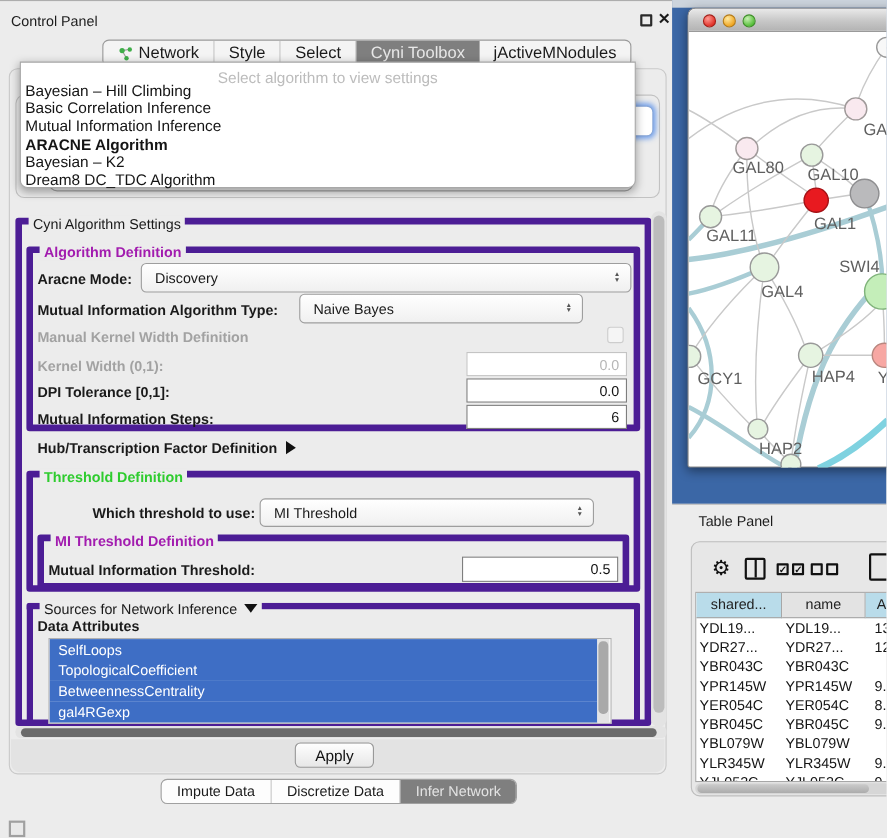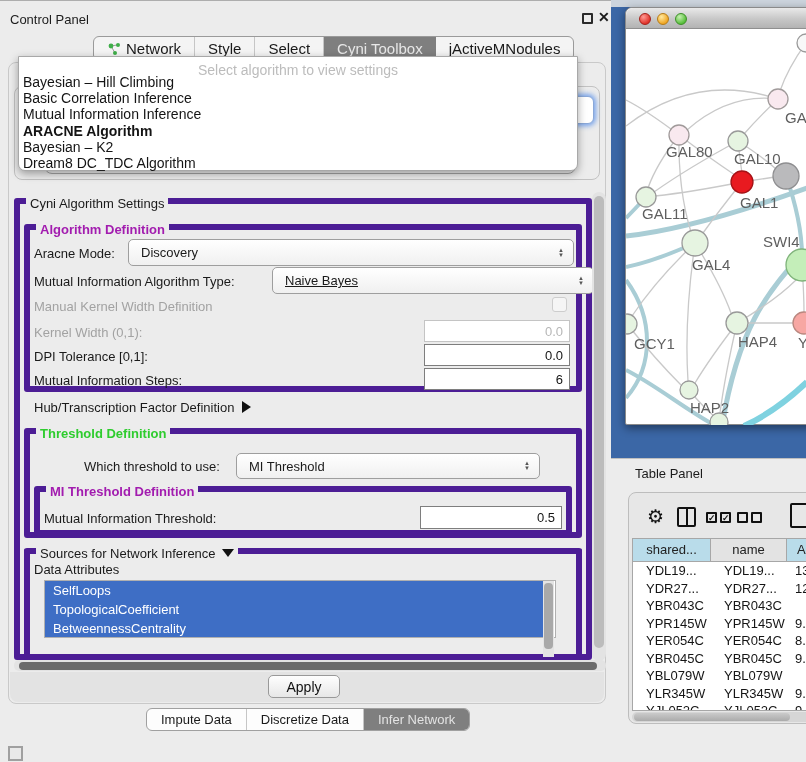--- a/index.html
+++ b/index.html
@@ -27,31 +27,31 @@
   #algo-popup { left:18px; top:56px; width:560px; height:115px; background:#fff; border:1px solid #a8a8a8; border-radius:0 0 7px 7px; box-shadow:0 3px 9px rgba(0,0,0,.35); z-index:6; }
   #popup-prompt { text-align:center; font-size:14px; color:#bcbcbc; padding-top:5px; height:17px; }
   .popup-item { font-size:14px; color:#141414; height:16.2px; line-height:16.2px; padding-left:4px; white-space:nowrap; }
   .popup-item.bold { font-weight:bold; }
 
   .fieldset { position:absolute; border:6px solid #4c1d95; border-radius:3px; }
   .legend { position:absolute; top:-8px; left:6px; background:#ececec; padding:0 4px; font-size:13px; color:#1a1a1a; white-space:nowrap; }
   .legend.blue { color:#a21caf; font-weight:bold; }
   .legend.green { color:#2ecc2e; font-weight:bold; }
 
-  .lbl { position:absolute; font-size:13px; font-weight:normal; color:#1a1a1a; white-space:nowrap;text-align:right; }
+  .lbl { position:absolute; font-size:13px; font-weight:bold; color:#1a1a1a; white-space:nowrap;text-align:right; }
   .lbl.dis { color:#a2a2a2; }
   .combo { position:absolute; background:linear-gradient(#ffffff,#f0f0f0); border:1px solid #9e9e9e; border-radius:5px; font-size:13px; color:#1a1a1a; display:flex; align-items:center; padding:0 12px; }
   .spin { position:absolute; right:9px; top:50%; transform:translateY(-50%); display:flex; flex-direction:column; align-items:center; color:#555; font-size:6px; line-height:5px; }
   .fld { position:absolute; background:#fff; border:1px solid #7e7e7e; font-size:13px; color:#141414; display:flex; align-items:center; justify-content:flex-end; padding:0 6px; }
   .fld.dis { border:1px solid #c4c4c4; color:#b7b7b7; }
   #manual-checkbox { left:552px; top:297px; width:15px; height:15px; border:1px solid #cdcdcd; border-radius:3px; background:#f5f5f5; }
   .tri-right { display:inline-block; width:0; height:0; border-left:9px solid #111; border-top:6px solid transparent; border-bottom:6px solid transparent; margin-left:8px; vertical-align:-1px; }
   .tri-down { display:inline-block; width:0; height:0; border-top:8px solid #111; border-left:6px solid transparent; border-right:6px solid transparent; margin-left:6px; vertical-align:1px; }
 
-  #attr-list { left:44px; top:580px; width:512px; height:58px; background:#fff; border:1px solid #b0b0b0; overflow:hidden; }
+  #attr-list { left:44px; top:580px; width:512px; height:78px; background:#fff; border:1px solid #b0b0b0; overflow:hidden; }
   .attr-item { height:19px; line-height:19px; background:#3e6ec5; color:#fff; font-size:13px; padding-left:8px; width:498px; }
   #attr-scroll-track { left:543px; top:581px; width:11px; height:76px; background:#e4e4e4; }
   #attr-scroll-thumb { left:544px; top:583px; width:9px; height:66px; background:#a9a9a9; border-radius:4px; }
 
   #v-scroll-track { left:592px; top:192px; width:14px; height:469px; background:#e3e3e3; border-radius:7px; }
   #v-scroll-thumb { left:594px; top:196px; width:10px; height:452px; background:#bcbcbc; border-radius:5px; }
   #h-scroll-track { left:14px; top:660px; width:592px; height:11px; background:#e3e3e3; border-radius:5px; }
   #h-scroll-thumb { left:19px; top:662px; width:578px; height:8px; background:#6b6b6b; border-radius:4px; }
 
   #apply-strip { left:10px; top:672px; width:594px; height:30px; background:#e3e3e3; border-radius:0 0 8px 8px; }
@@ -78,21 +78,21 @@
   #tp-title { left:635px; top:466px; font-size:13px; color:#1c1c1c; }
   #tp-panel { left:628px; top:492px; width:190px; height:232px; background:#e7e7e7; border:1px solid #bdbdbd; border-radius:8px; }
   #gear-icon { left:647px; top:505px; font-size:19px; color:#111; }
   #split-icon { left:677px; top:507px; width:19px; height:20px; border:2px solid #111; border-radius:2px; }
   #split-icon::after { content:""; position:absolute; left:6.5px; top:0; width:2px; height:16px; background:#111; }
   .cb { position:absolute; width:11px; height:11px; border:2px solid #111; border-radius:1px; font-size:9px; line-height:8px; text-align:center; color:#111; font-weight:bold; }
   #doc-icon { left:790px; top:503px; width:20px; height:25px; border:2px solid #111; border-radius:2px; background:#e7e7e7; }
 
   #data-table { left:632px; top:538px; width:178px; height:173px; background:#fff; border:1px solid #a7a7a7; overflow:hidden; }
   .trow { display:flex; height:17.5px; }
-  .tcell { flex:none; font-size:13px; color:#151515; line-height:17.5px; padding-left:13px; overflow:hidden; white-space:nowrap; }
+  .tcell { flex:none; font-size:13px; color:#151515; line-height:17.5px; padding-left:3px; overflow:hidden; white-space:nowrap; }
   .hrow { display:flex; height:23px; }
   .hcell { flex:none; font-size:13px; color:#222; line-height:22px; text-align:center; background:#e3e3e3; border-right:1px solid #a7a7a7; border-bottom:1px solid #a7a7a7; overflow:hidden; white-space:nowrap; }
   .hcell.sel { background:#b9dcea; }
   #tp-hscroll-track { left:632px; top:712px; width:178px; height:10px; background:#d6d6d6; border-radius:5px; }
   #tp-hscroll-thumb { left:634px; top:713px; width:156px; height:8px; background:linear-gradient(#cacaca,#ababab); border-radius:4px; }
 </style>
 </head>
 <body>
 
 <div id="app">
@@ -148,21 +148,21 @@
 
   <div class="fieldset" style="left:24px;top:224px;width:558px;height:168px;">
     <span class="legend blue">Algorithm Definition</span>
   </div>
   <div class="lbl" style="left:34px;top:246px;">Aracne Mode:</div>
   <div class="combo" style="left:128px;top:239px;width:446px;height:27px;align-items:center;">
     <span>Discovery</span>
     <span class="spin">▲<br>▼</span>
   </div>
   <div class="lbl" style="left:34px;top:274px;">Mutual Information Algorithm Type:</div>
-  <div class="combo" style="left:272px;top:267px;width:322px;height:27px;text-decoration:underline;">
+  <div class="combo" style="left:272px;top:267px;width:258px;height:27px;">
     <span>Naive Bayes</span>
     <span class="spin">▲<br>▼</span>
   </div>
   <div class="lbl dis" style="left:34px;top:299px;">Manual Kernel Width Definition</div>
   <div class="abs" id="manual-checkbox"></div>
   <div class="lbl dis" style="left:34px;top:325px;">Kernel Width (0,1):</div>
   <div class="fld dis" style="left:424px;top:320px;width:146px;height:22px;">0.0</div>
   <div class="lbl" style="left:34px;top:349px;">DPI Tolerance [0,1]:</div>
   <div class="fld" style="left:424px;top:344px;width:146px;height:22px;">0.0</div>
   <div class="lbl" style="left:34px;top:373px;">Mutual Information Steps:</div>

